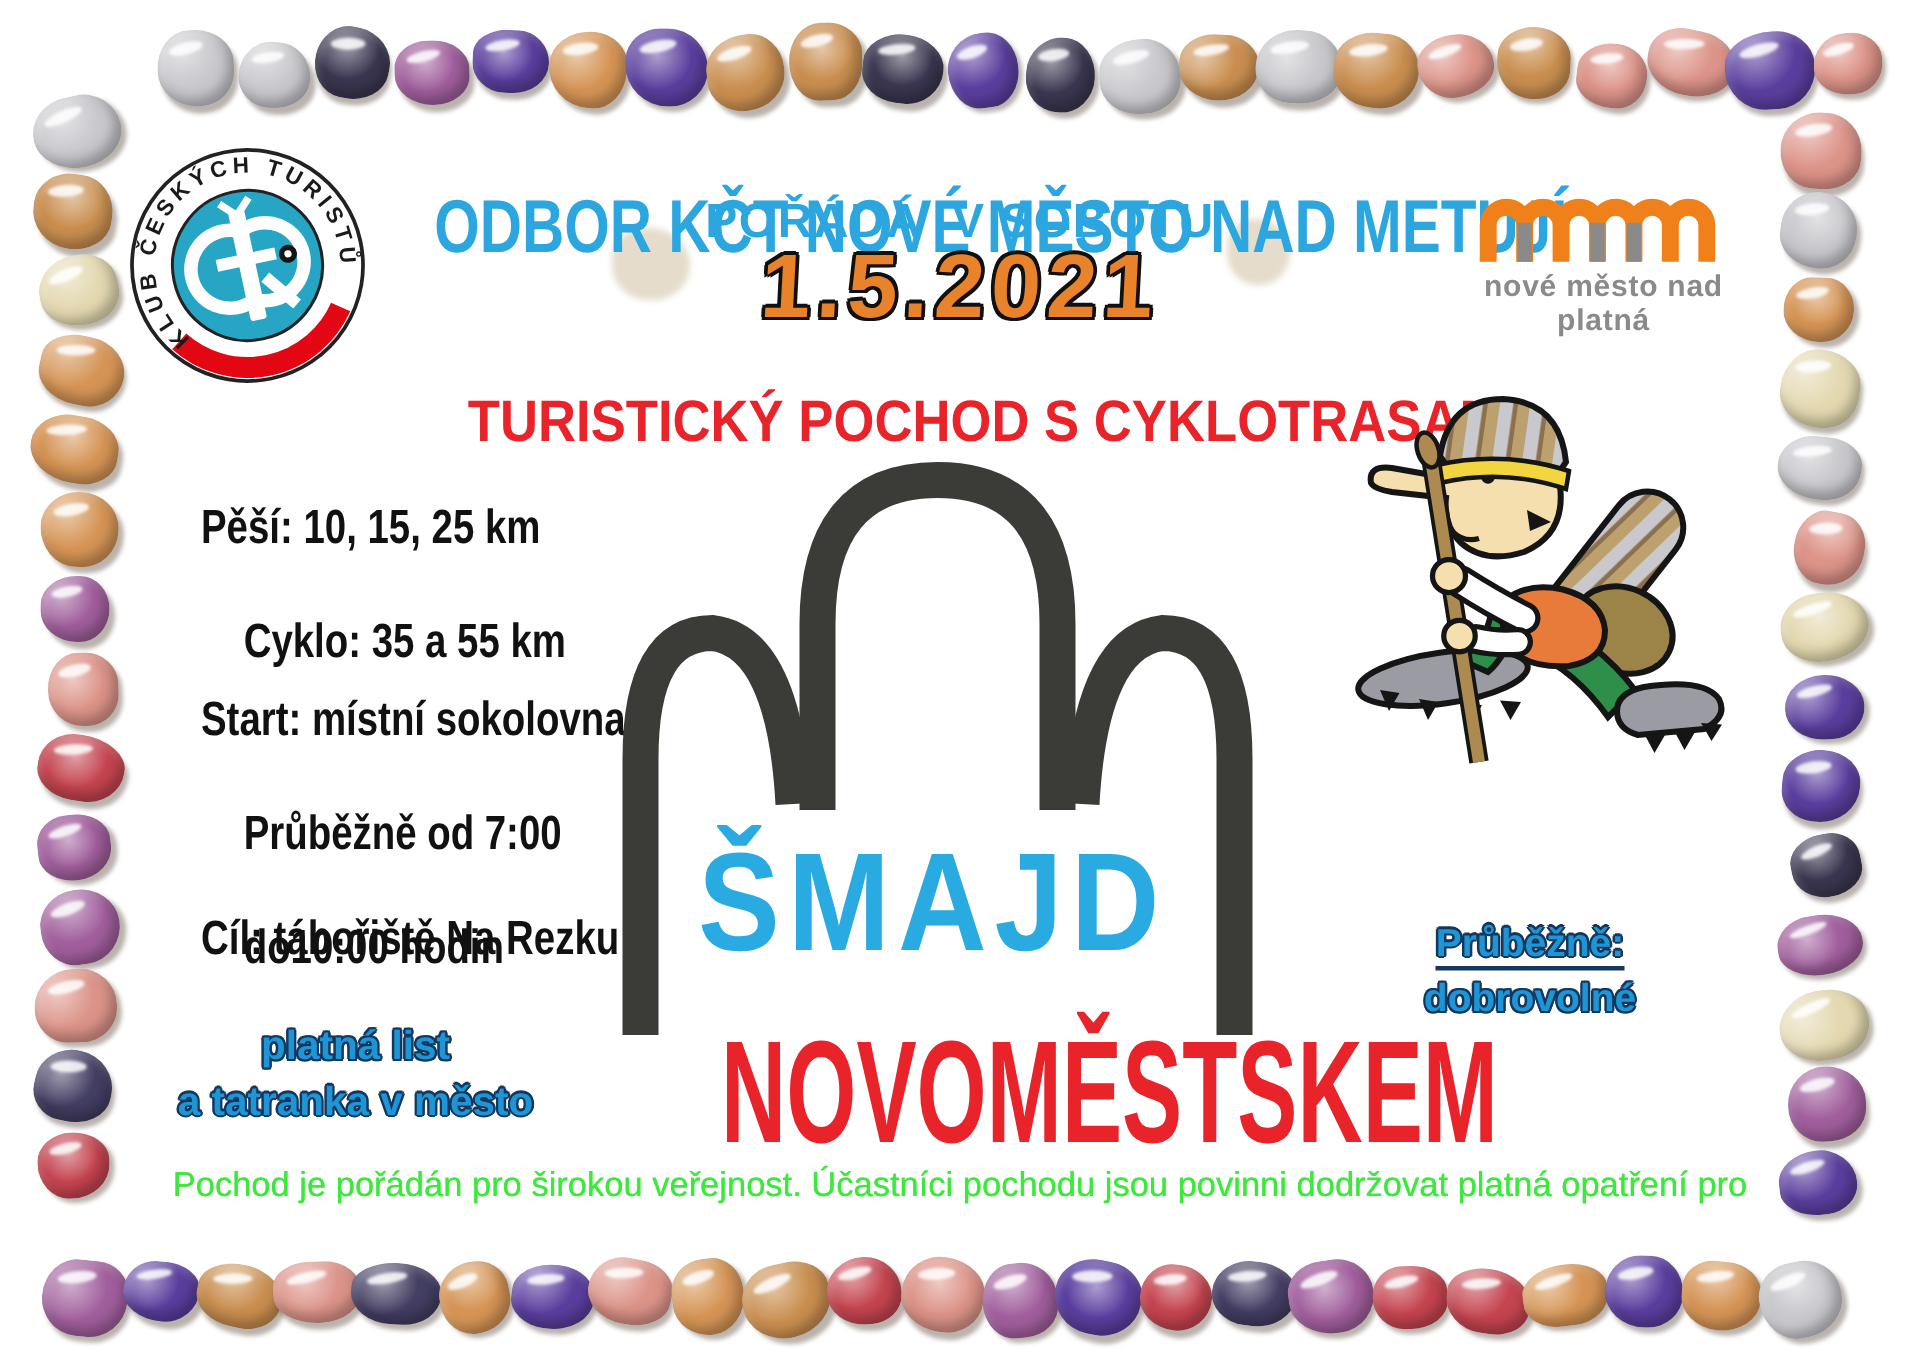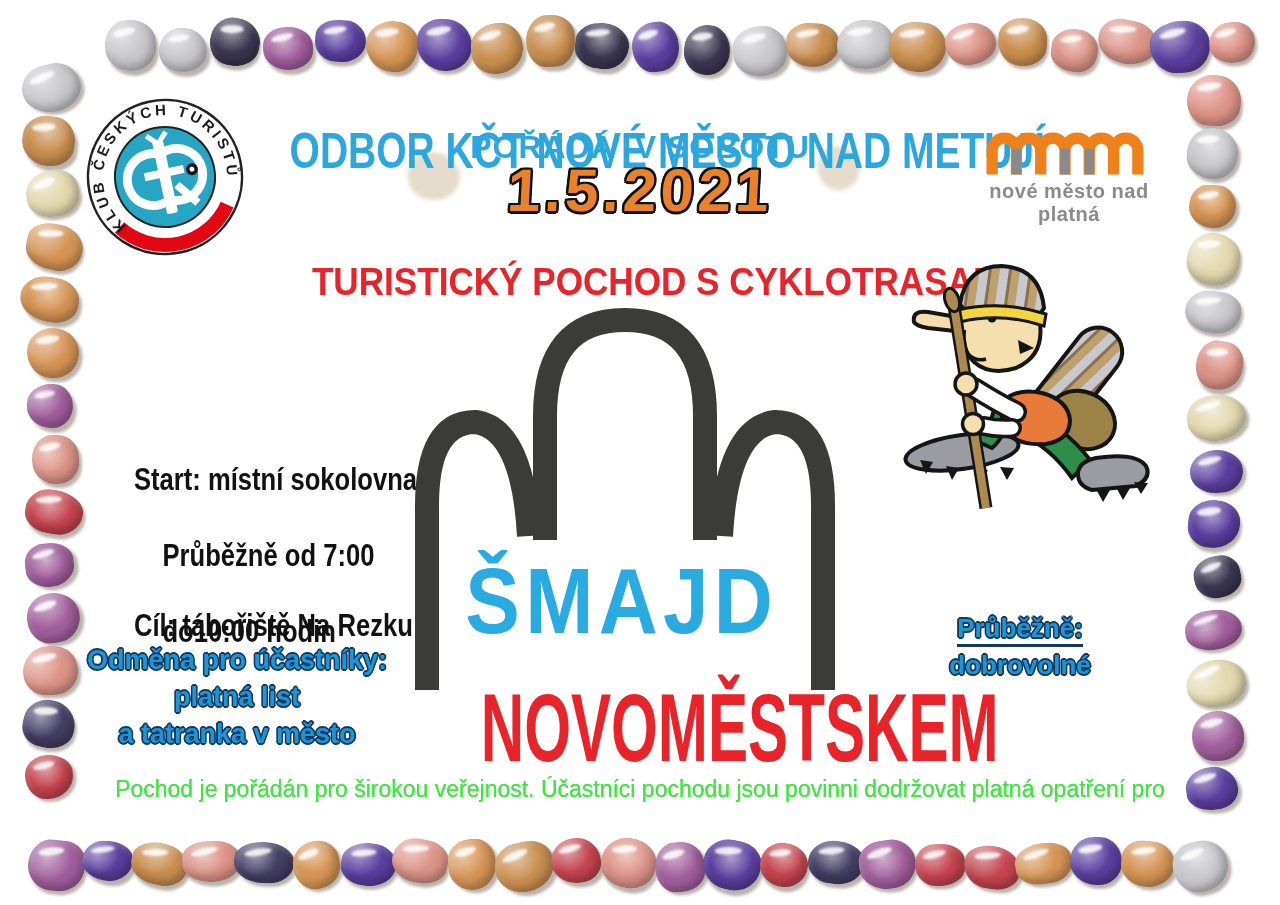--- a/index.html
+++ b/index.html
@@ -321,31 +321,35 @@
   <div class="abs" style="left:958px;top:124px;width:222px;z-index:2;">
     <svg style="margin-left:22px;" width="170" height="56" viewBox="0 0 196 64">
       <path d="M14 58V30A14 14 0 0 1 42 30V58 M42 58V30A14 14 0 0 1 70 30V58 M70 58V30A14 14 0 0 1 98 30V58 M98 58V30A14 14 0 0 1 126 30V58 M126 58V30A14 14 0 0 1 154 30V58 M154 58V30A14 14 0 0 1 182 30V58" fill="none" stroke="#F08019" stroke-width="13"></path>
       <rect x="36.5" y="28" width="11" height="30" fill="#8A8A8A"></rect>
       <rect x="92.5" y="28" width="11" height="30" fill="#8A8A8A"></rect>
       <rect x="120.5" y="28" width="11" height="30" fill="#8A8A8A"></rect>
     </svg>
     <div class="center" style="font-size:20px;font-weight:700;color:#8A8A8A;letter-spacing:.5px;">nové město nad platná</div>
   </div>
 
+  <div class="abs info routes" style="z-index:2;">
+    <span class="condense-l"><span>Pěší: 10, 15, 25 km</span><br>
+    <span>Cyklo: 35 a 55 km</span></span>
+  </div>
   <div class="abs info startblk" style="z-index:2;">
     <span class="condense-l"><span>Start: místní sokolovna</span><br>
     <span>Průběžně od 7:00</span><br>
     <span>do10:00 hodin</span></span>
   </div>
   <div class="abs info finish" style="z-index:2;">
     <span class="condense-l">Cíl: tábořiště Na Rezku</span>
   </div>
 
   <div class="abs center blue-outline reward" style="z-index:2;">
-    <span>Odměna pro účastníky:</span><br>
+    <br>
     <span>platná list</span><br>
     <span>a tatranka v město</span>
   </div>
 
   <div class="abs center blue-outline fee" style="z-index:2;">
     <span class="u">Průběžně:</span><br>
     <span>dobrovolné</span>
   </div>
 
   <svg class="abs" style="left:405px;top:296px;z-index:2;" width="470" height="400" viewBox="0 0 470 400">

